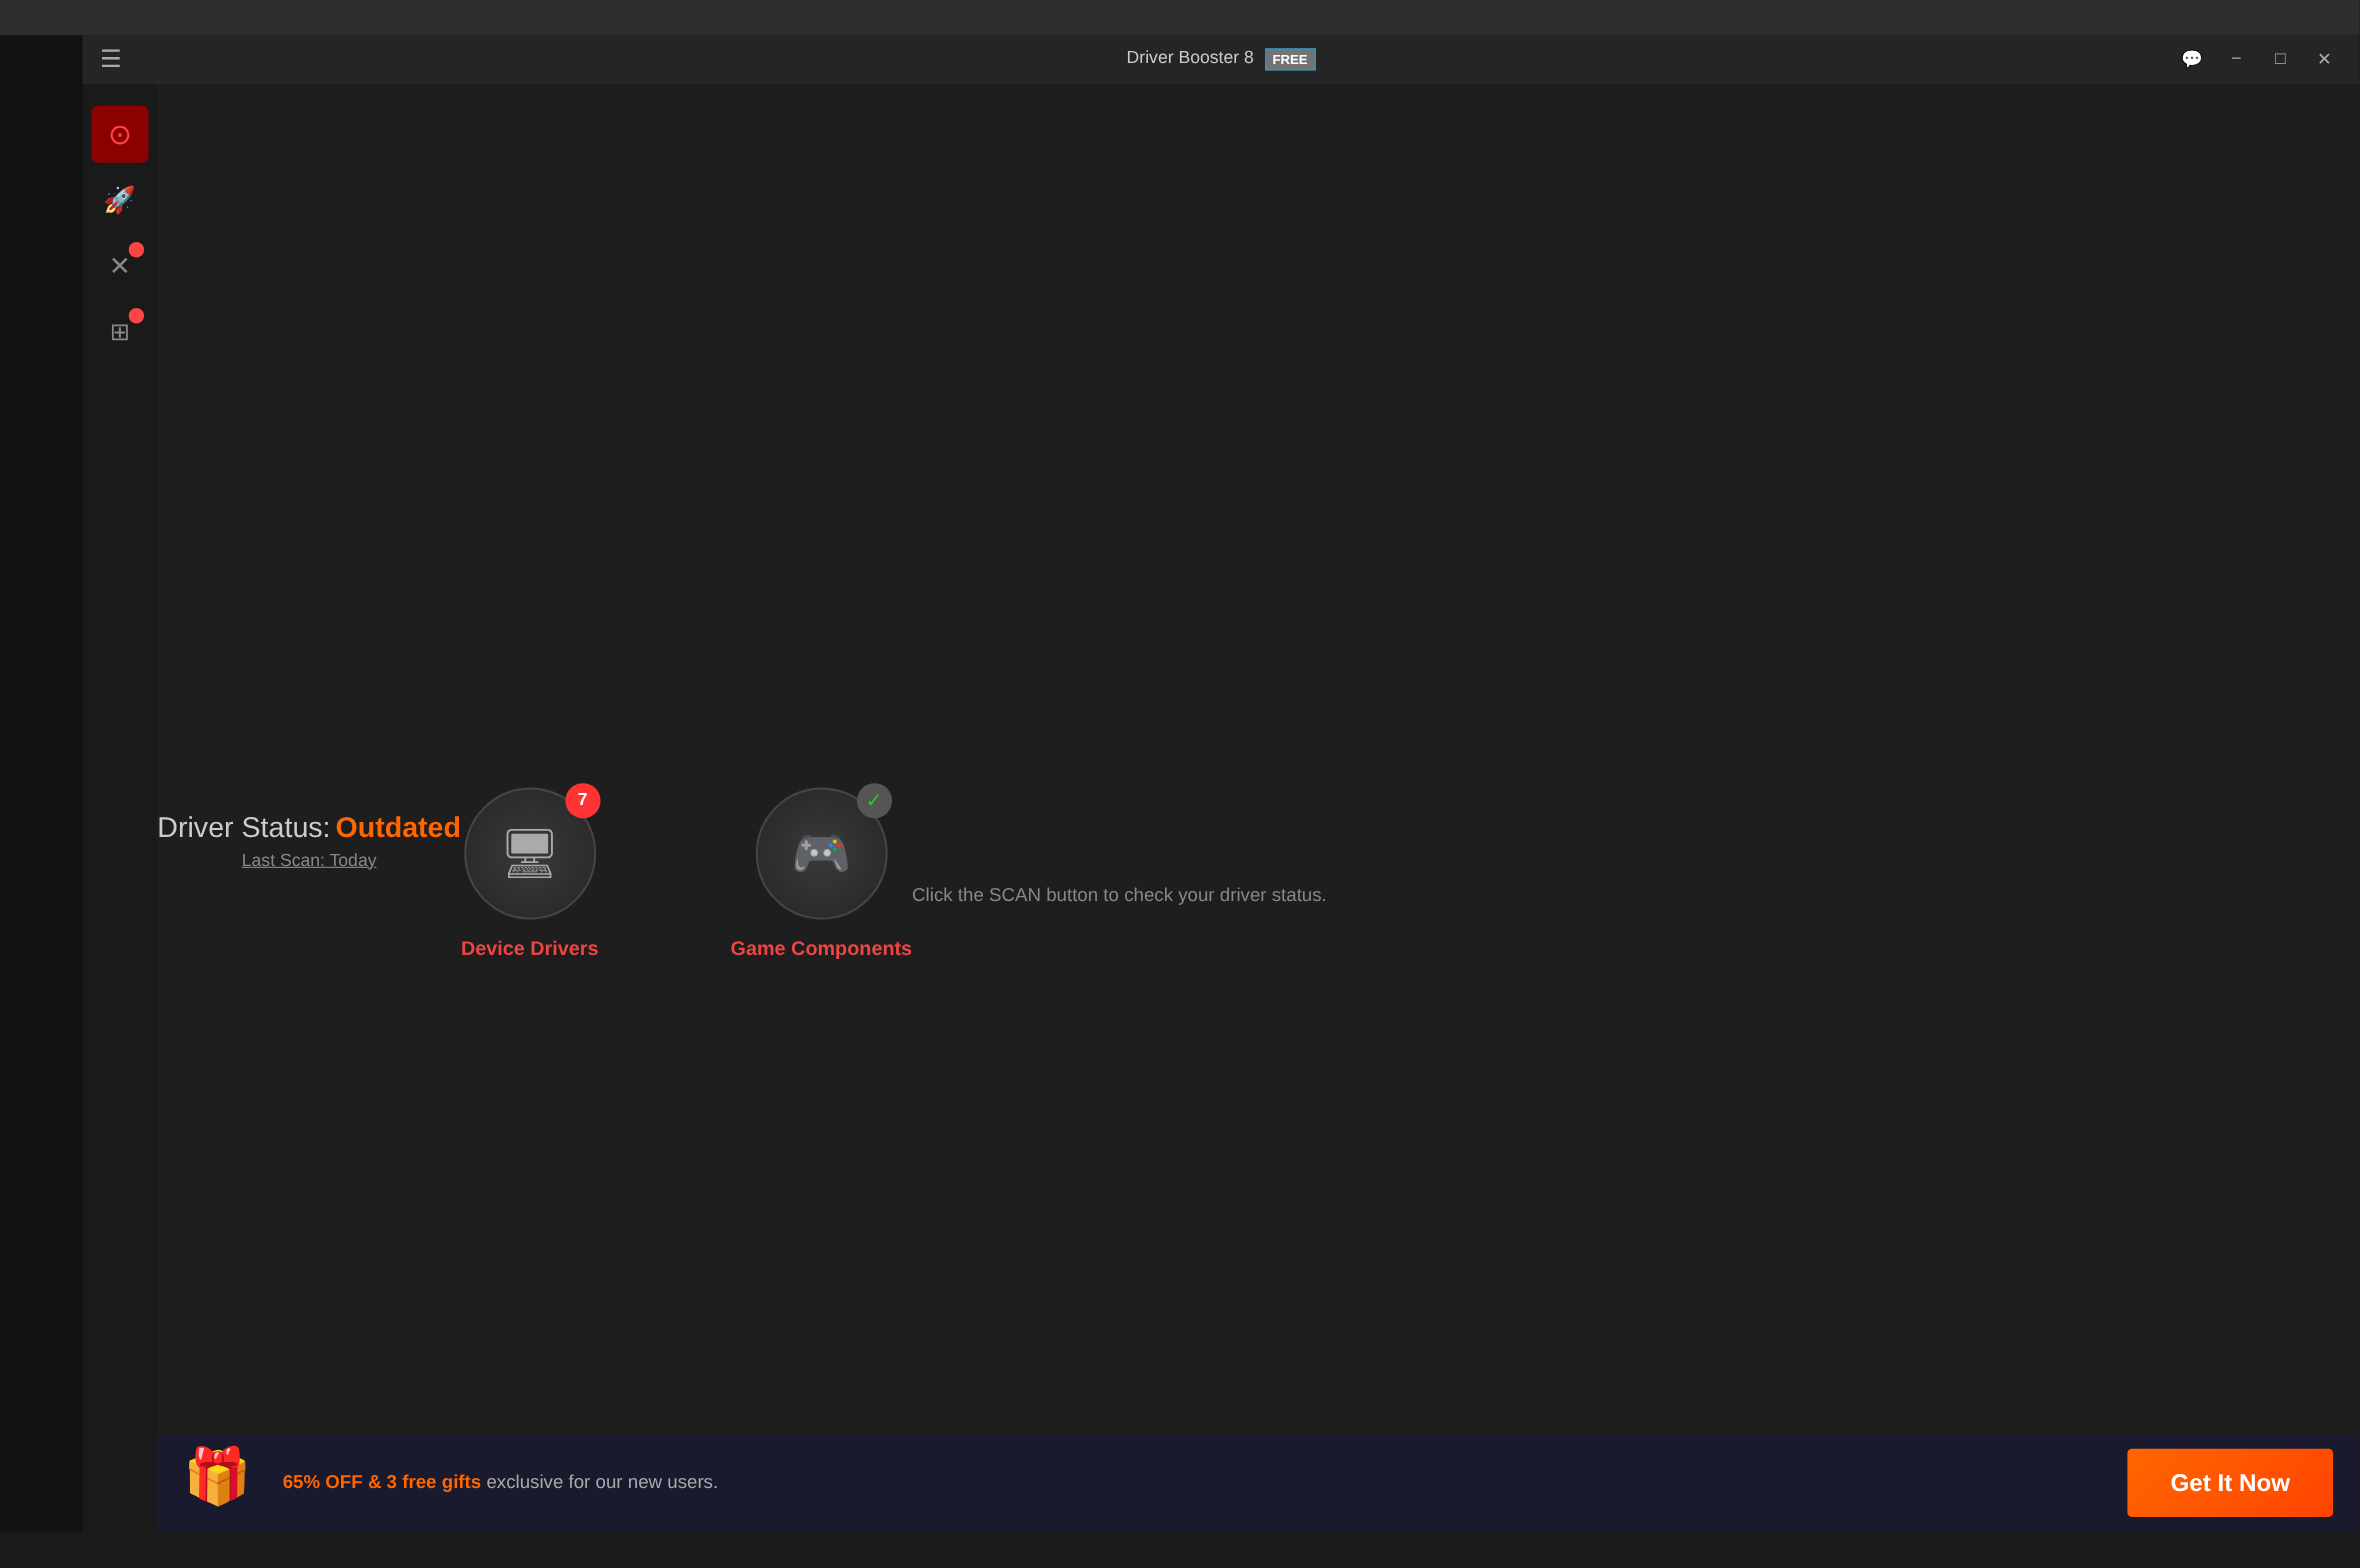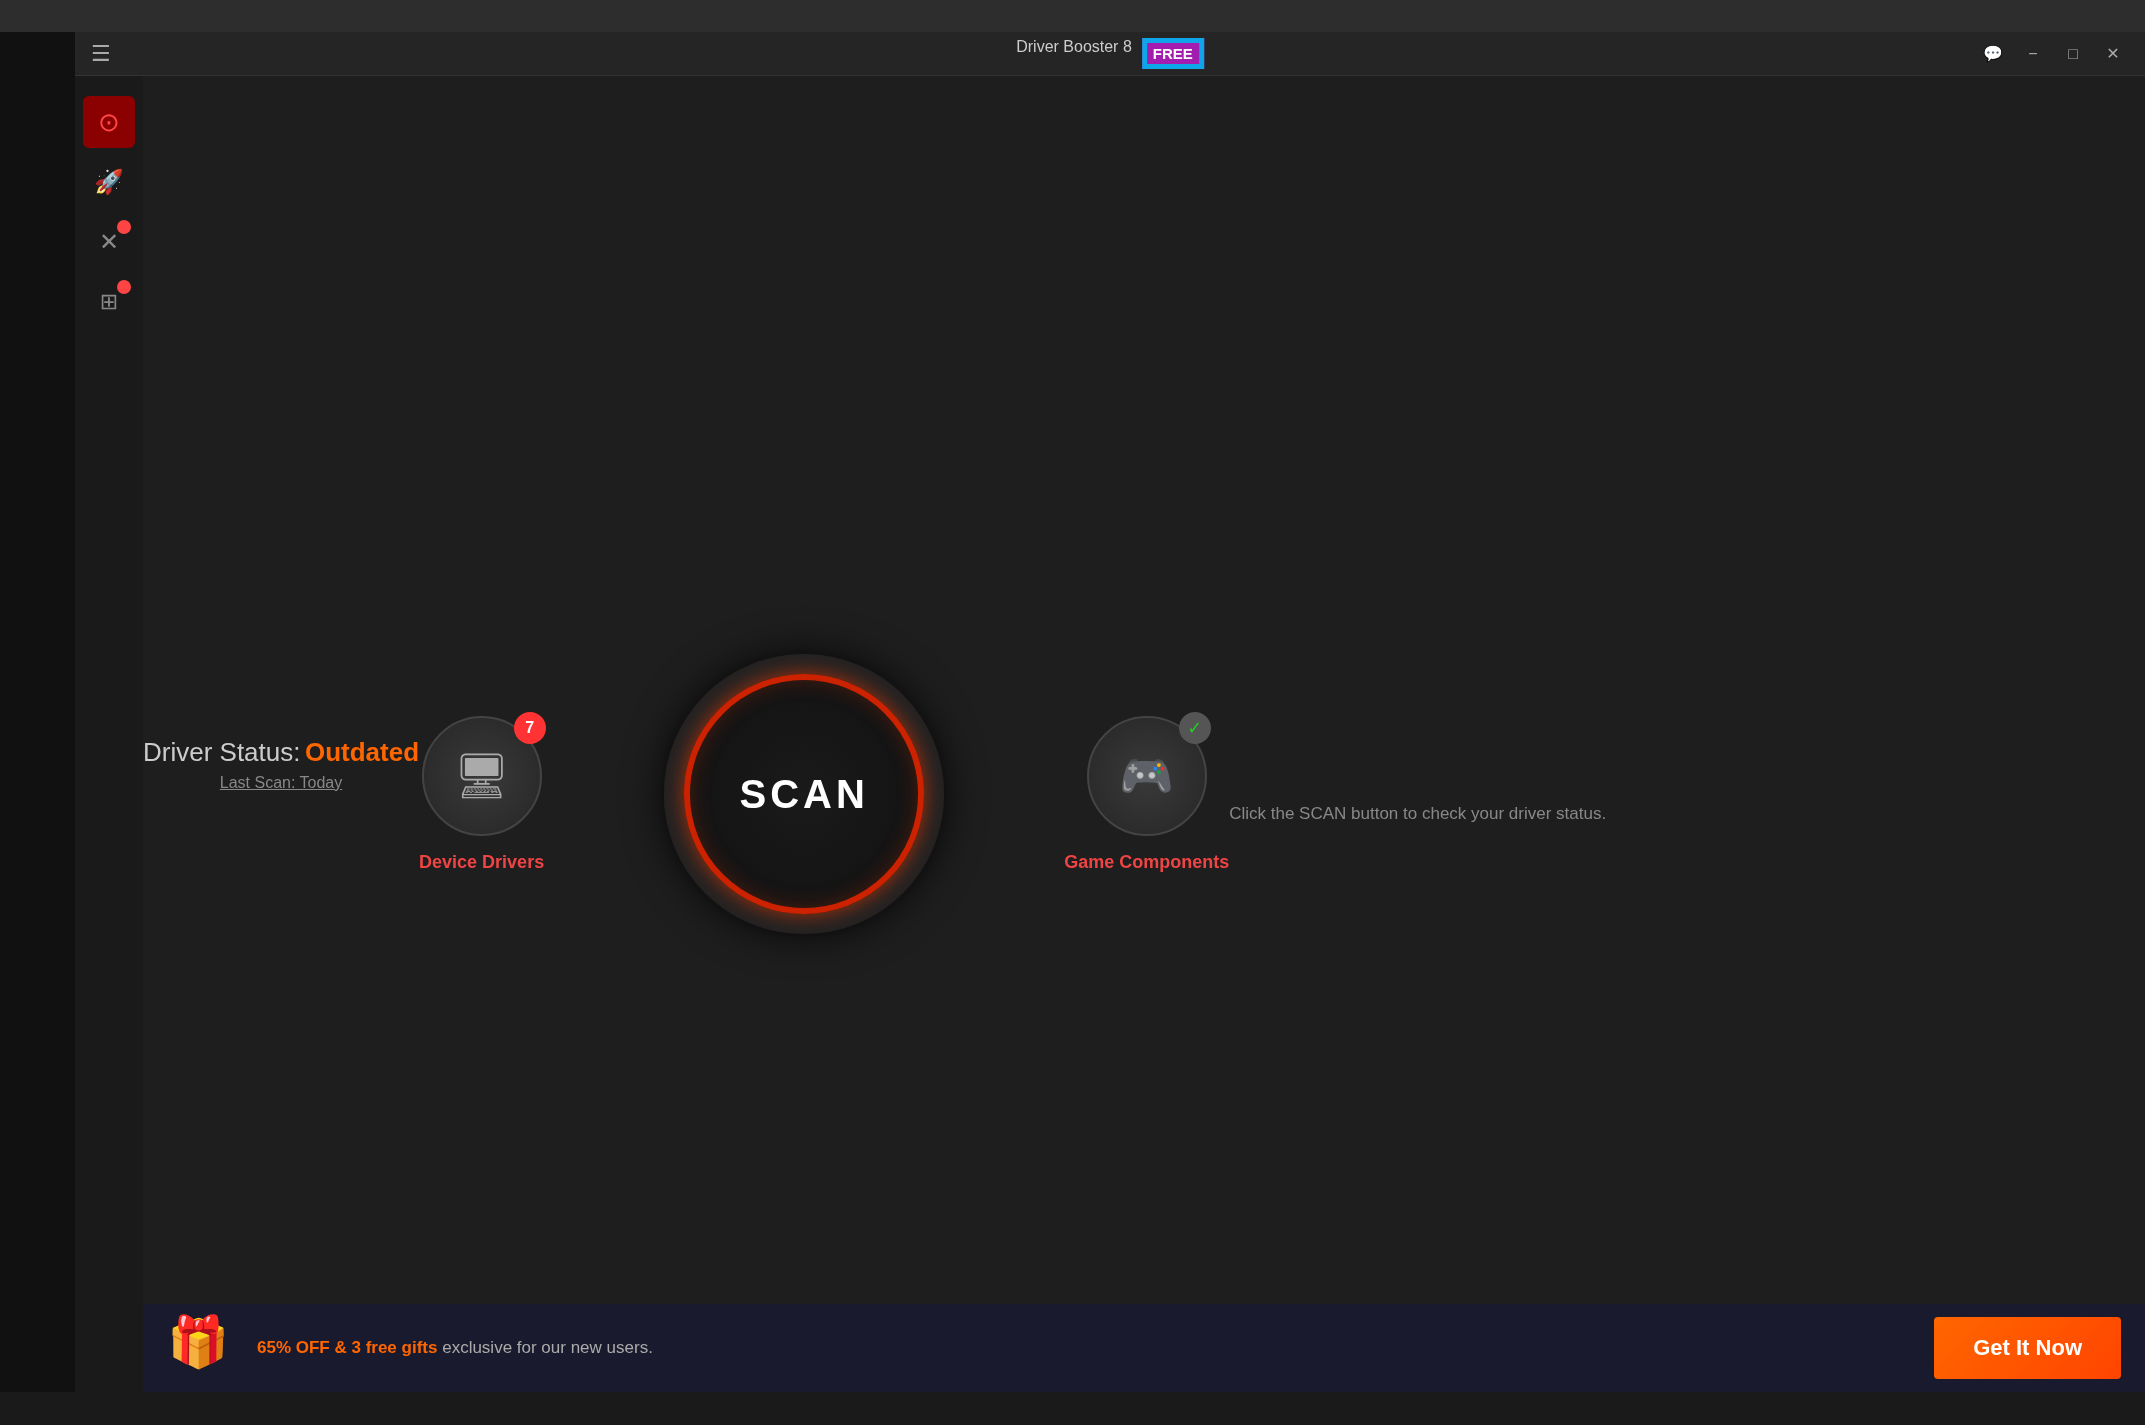--- a/index.html
+++ b/index.html
@@ -60,26 +60,26 @@
       transform: translateX(-50%);
     }
 
     .app-title {
       color: #ccc;
       font-size: 16px;
       font-weight: 400;
     }
 
     .free-badge {
-      background: #a21caf;
+      background: #737373;
       color: white;
-      font-size: 15px;
+      font-size: 12px;
       font-weight: bold;
       padding: 2px 6px;
-      border: 5px solid #0ea5e9;
+      border: 1px solid #0ea5e9;
     }
 
     .title-bar-controls {
       display: flex;
       align-items: center;
       gap: 8px;
       margin-left: auto;
     }
 
     .title-btn {
@@ -445,27 +445,20 @@
       <div class="scan-area">
 
         <div class="side-icon-container">
           <div class="icon-circle">
             <span class="inner-icon">🖥</span>
             <span class="icon-badge">7</span>
           </div>
           <span class="icon-label">Device Drivers</span>
         </div>
 
-        <div class="scan-button-container">
-          <div class="scan-outer">
-            <div class="scan-ring">
-              <span class="scan-text">SCAN</span>
-            </div>
-          </div>
-        </div>
 
         <div class="side-icon-container">
           <div class="icon-circle">
             <span class="inner-icon">🎮</span>
             <span class="icon-check">✓</span>
           </div>
           <span class="icon-label">Game Components</span>
         </div>
 
       </div>

